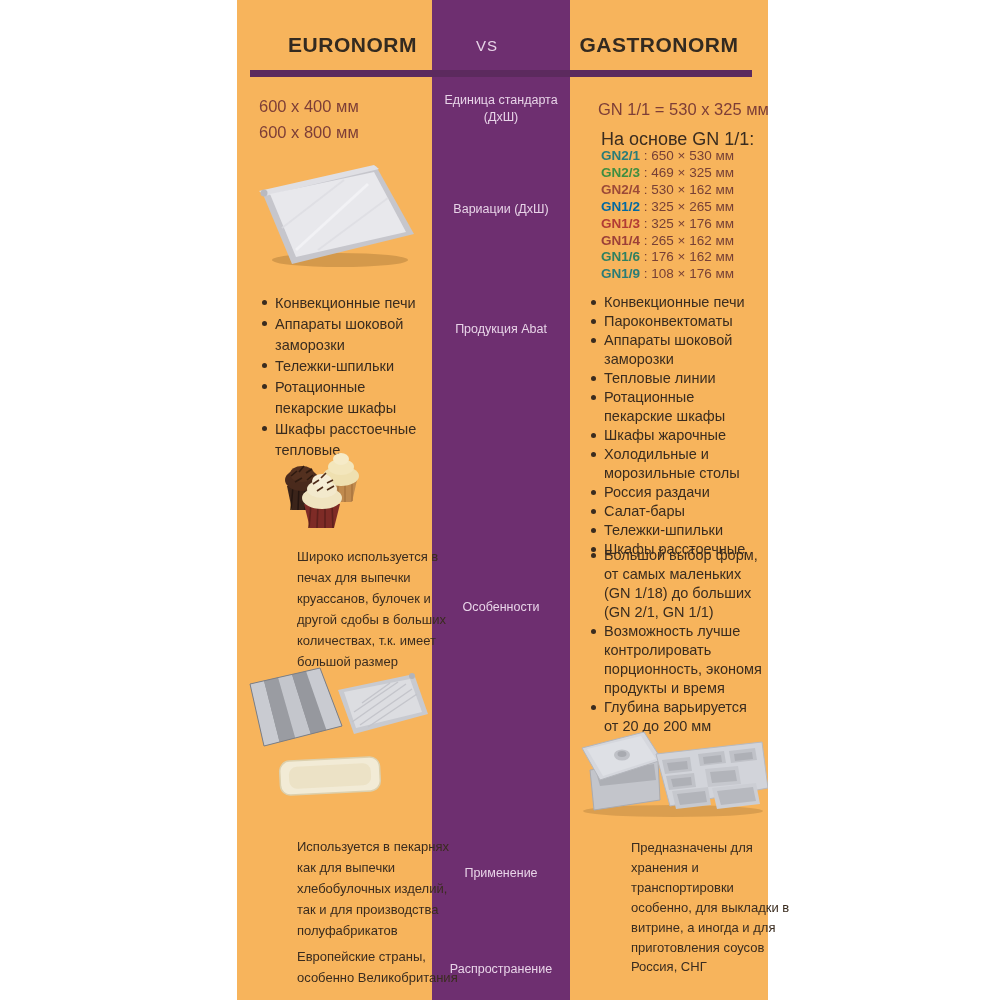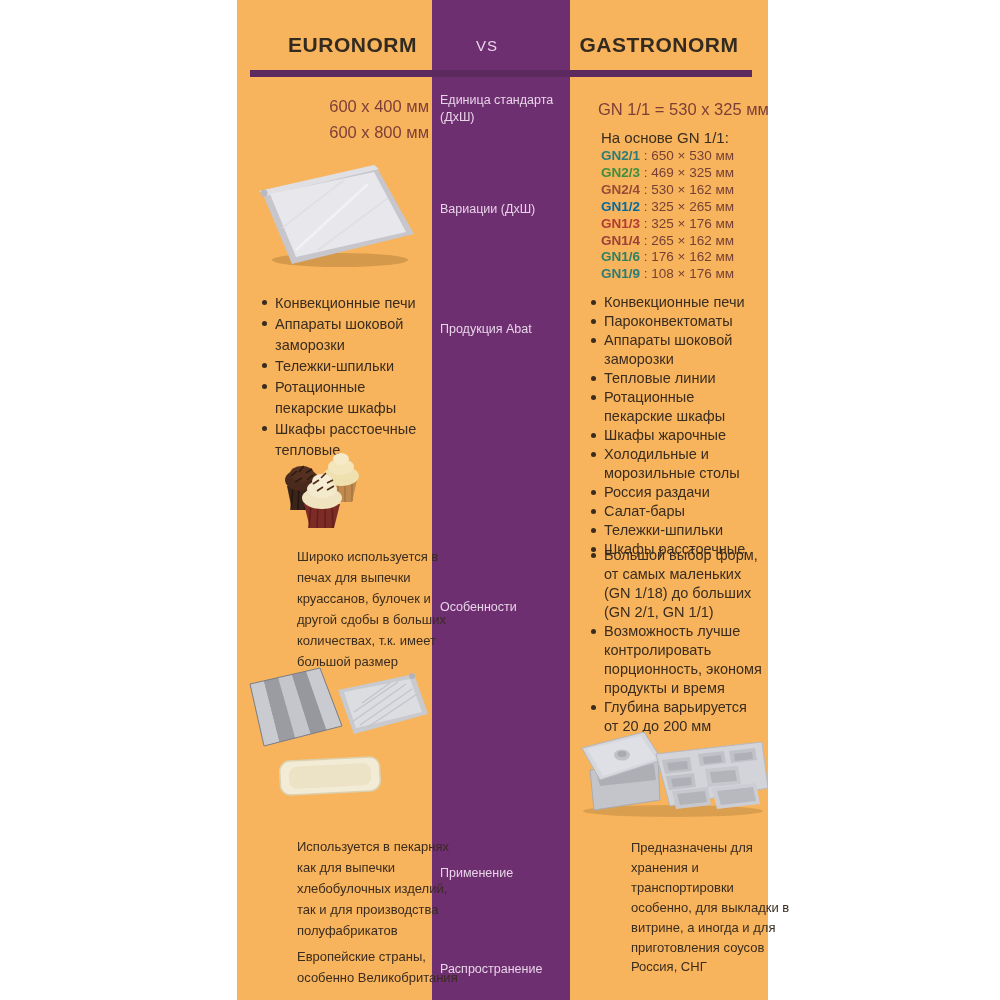--- a/index.html
+++ b/index.html
@@ -12,26 +12,26 @@
   .page{position:absolute;inset:0;}
   .col{position:absolute;top:0;height:1000px;}
   .col-left{left:237px;width:195px;background:var(--orange);}
   .col-center{left:432px;width:138px;background:var(--purple);}
   .col-right{left:570px;width:198px;background:var(--orange);}
   .divider{position:absolute;left:250px;top:70px;width:502px;height:7px;background:var(--divider);}
   .title{position:absolute;top:33px;font-size:21px;font-weight:bold;letter-spacing:.5px;color:var(--title);text-align:center;}
   .title-left{left:237px;width:231px;}
   .title-right{left:570px;width:178px;}
   .vs{position:absolute;left:432px;width:110px;top:37px;text-align:center;font-size:15px;letter-spacing:1px;color:var(--light);}
-  .cat{position:absolute;left:432px;width:138px;font-size:12.5px;line-height:1.35;color:var(--light);padding:0 8px;}
+  .cat{position:absolute;left:432px;width:138px;text-align:center;font-size:12.5px;line-height:1.35;color:var(--light);padding:0 8px;}
   .pre{white-space:pre-line;}
   .dims{position:absolute;font-size:16.5px;line-height:1.55;color:var(--maroon);}
-  .dims-left{left:259px;top:94px;width:170px;text-align:right;}
+  .dims-left{left:259px;top:94px;width:170px;}
   .dims-right{left:598px;top:97px;width:170px;white-space:nowrap;}
-  .gn-intro{position:absolute;left:601px;top:129px;font-size:15px;color:var(--ink);}
+  .gn-intro{position:absolute;left:601px;top:129px;font-size:18px;color:var(--ink);}
   ul{list-style:none;}
   .gn-list{position:absolute;left:601px;top:148px;font-size:13.5px;line-height:16.9px;}
   .gn-list .gn-label{font-weight:bold;}
   .gn-list .gn-value{color:#774036;}
   .bullets{position:absolute;font-size:14.5px;color:var(--ink);}
   .bullets li{position:relative;padding-left:14px;}
   .bullets li::before{content:'';position:absolute;left:1px;top:7px;width:5px;height:5px;border-radius:50%;background:var(--ink);}
   .list-left{left:261px;top:293px;width:164px;line-height:21px;}
   .list-right{left:590px;top:293px;width:172px;line-height:19px;}
   .feat-right{left:590px;top:546px;width:172px;line-height:19px;}

